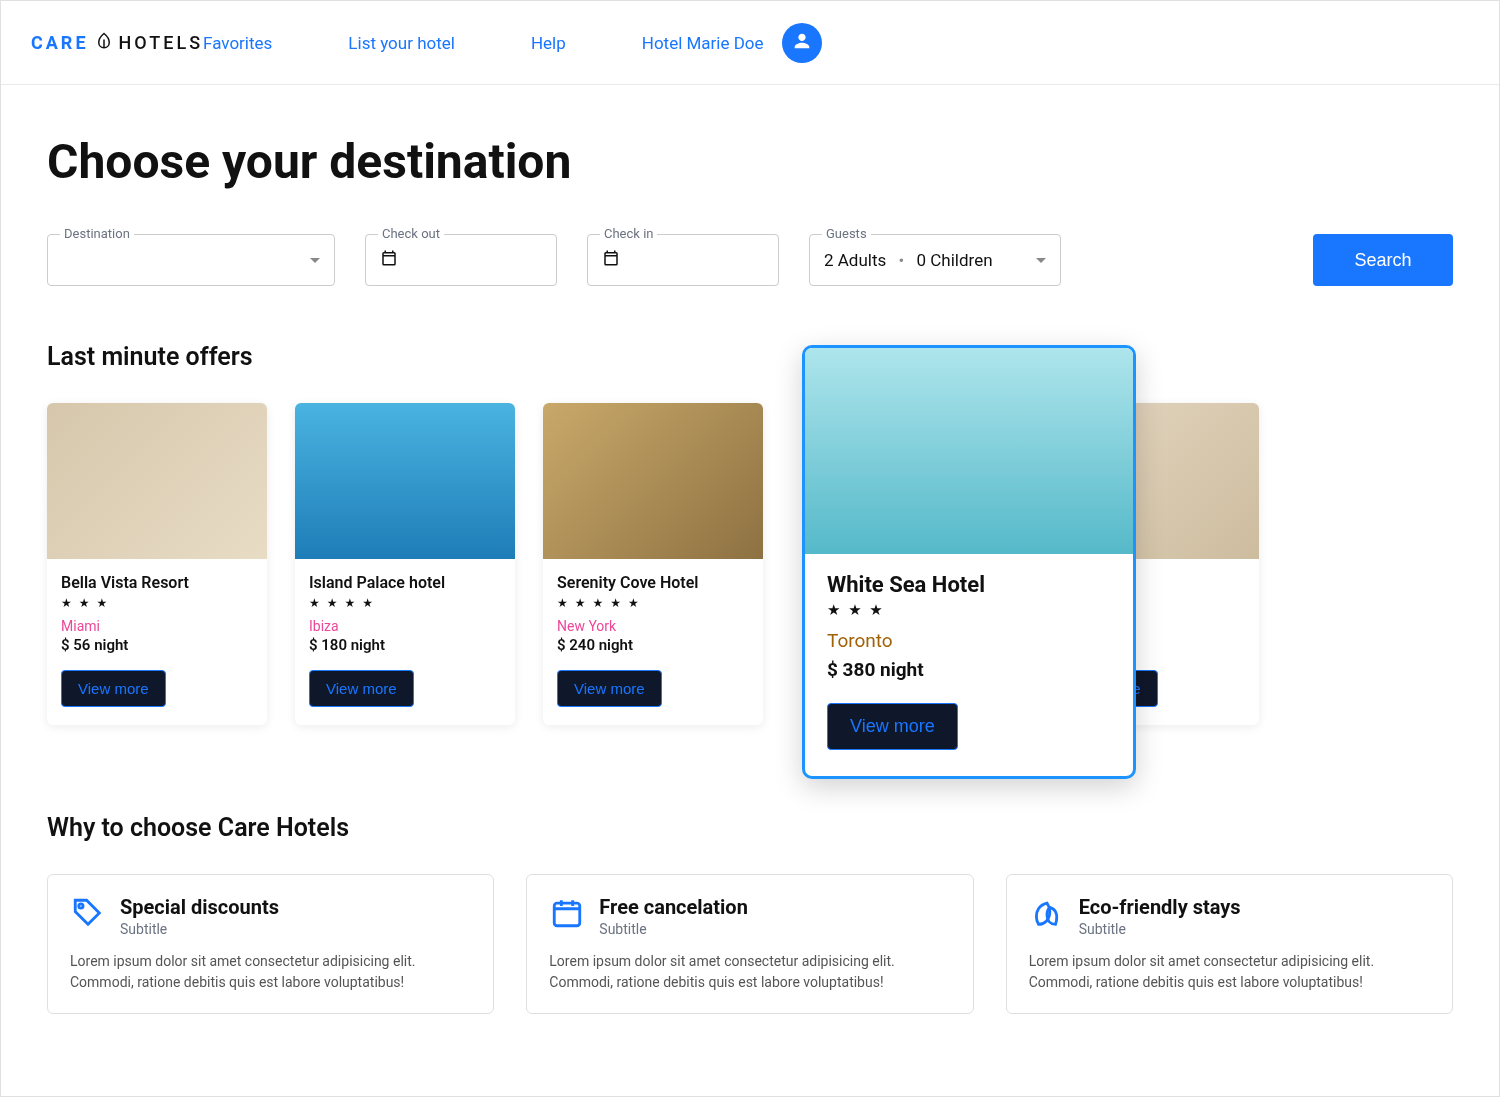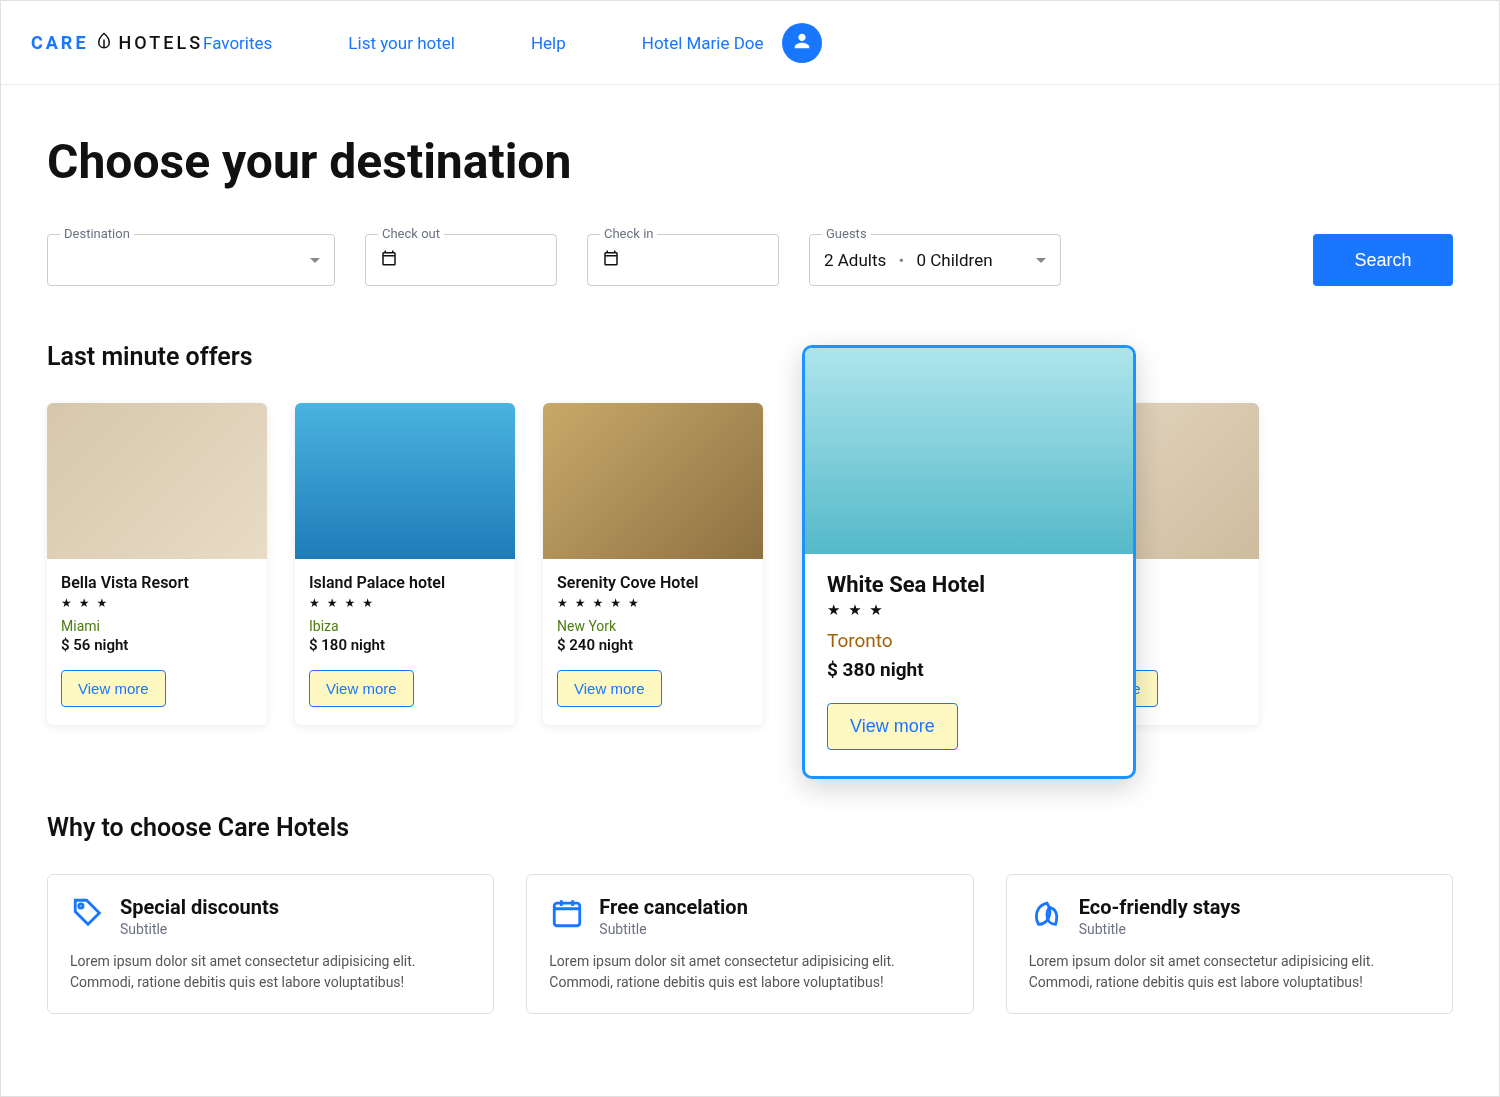--- a/index.html
+++ b/index.html
@@ -33,23 +33,23 @@
   .caret { width: 0; height: 0; border-left: 5px solid transparent; border-right: 5px solid transparent; border-top: 5px solid #888; }
   .cal-icon svg { width: 18px; height: 18px; }
   
   .section-title { font-size: 25px; font-weight: 600; margin-bottom: 32px; }
   .offers { display: flex; gap: 28px; position: relative; margin-bottom: 88px; }
   .card { width: 220px; border-radius: 6px; background: #fff; box-shadow: 0 2px 10px rgba(0,0,0,0.08); overflow: hidden; }
   .card .img { width: 100%; height: 156px; }
   .card .body { padding: 14px 14px 18px; }
   .card .name { font-size: 16px; font-weight: 600; margin-bottom: 4px; }
   .card .stars { font-size: 12px; letter-spacing: 2px; margin-bottom: 8px; }
-  .card .city { font-size: 14px; color: #4d7c0f; margin-bottom: 2px; }
+  .card .city { font-size: 14px; color: #ec4899; margin-bottom: 2px; }
   .card .price { font-size: 15px; font-weight: 600; margin-bottom: 16px; }
-  .view-more { border: 1px solid #1976ff; color: #1976ff; background: #fef9c3; padding: 9px 16px; border-radius: 4px; font-size: 15px; font-weight: 500; cursor: pointer; text-align: center; }
+  .view-more { border: 1px solid #1976ff; color: #1976ff; background: #0f172a; padding: 9px 16px; border-radius: 4px; font-size: 15px; font-weight: 500; cursor: pointer; text-align: center; }
   
   .featured { position: absolute; left: 727px; top: -58px; width: 334px; border: 3px solid #1c93ff; border-radius: 10px; background: #fff; box-shadow: 0 8px 28px rgba(0,0,0,0.18); overflow: hidden; z-index: 5; margin-left: 28px; }
   .featured .img { width: 100%; height: 206px; }
   .featured .body { padding: 18px 22px 26px; }
   .featured .name { font-size: 22px; font-weight: 700; margin-bottom: 4px; }
   .featured .stars { font-size: 15px; letter-spacing: 2px; margin-bottom: 10px; }
   .featured .city { font-size: 19px; color: #a16207; margin-bottom: 6px; }
   .featured .price { font-size: 19px; font-weight: 700; margin-bottom: 22px; }
   .featured .view-more { font-size: 18px; padding: 12px 22px; }
   .why-cards { display: flex; gap: 32px; }

